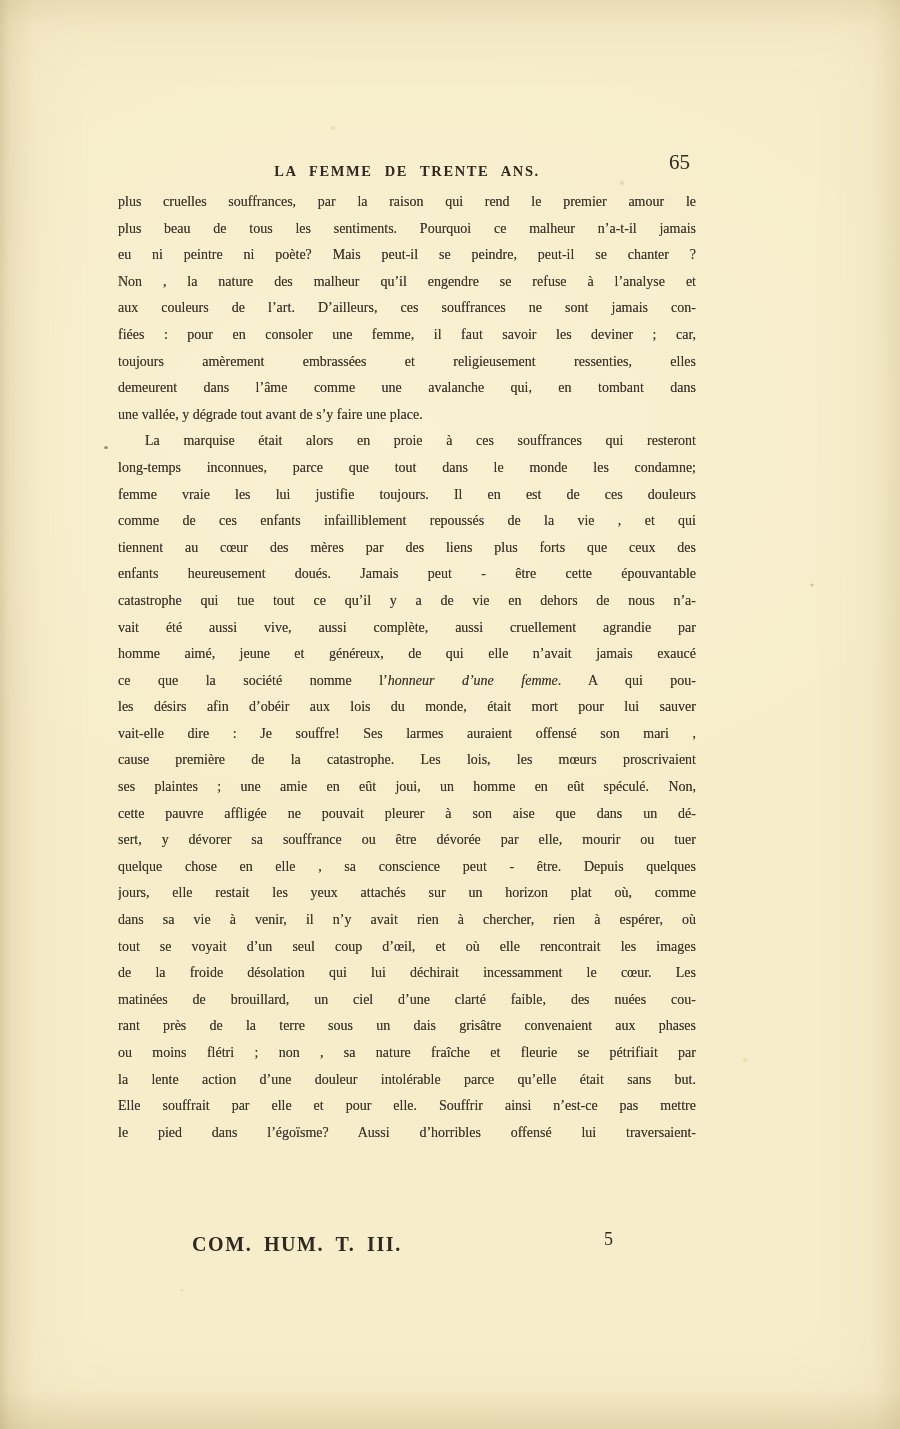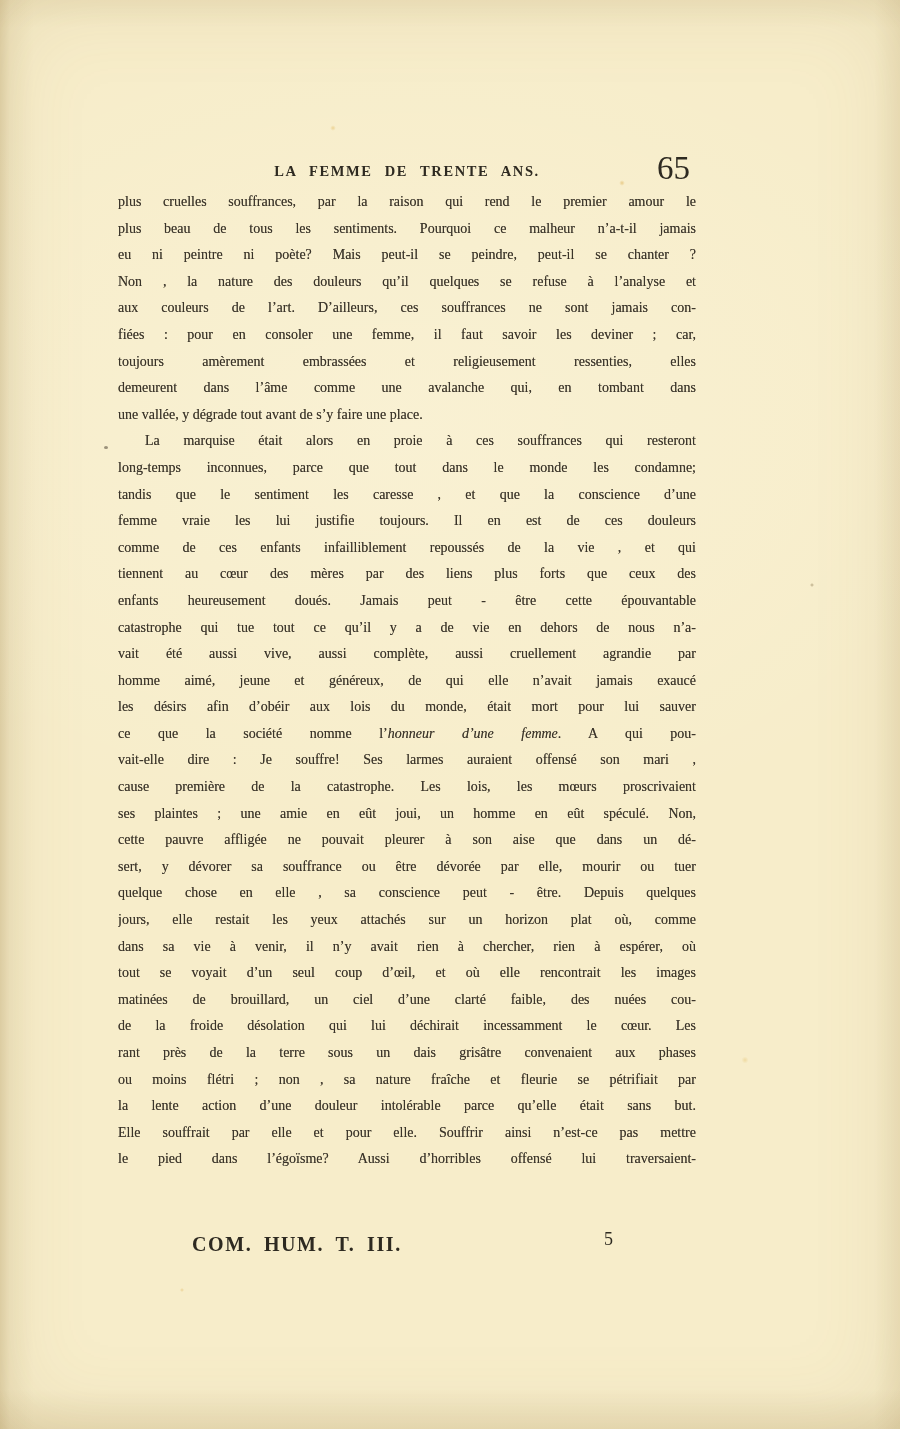--- a/index.html
+++ b/index.html
@@ -31,21 +31,21 @@
   .running-head{
     position:absolute;left:118px;top:150px;width:578px;height:40px;
   }
   .head-title{
     position:absolute;left:50%;transform:translateX(-50%);top:13px;
     font-size:14.5px;font-weight:700;letter-spacing:1.6px;word-spacing:7px;
     color:var(--ink-dark);white-space:nowrap;
   }
   .head-pagenum{
     position:absolute;right:6px;top:0px;
-    font-size:33px;font-weight:400;color:var(--ink-dark);
+    font-size:21px;font-weight:400;color:var(--ink-dark);
   }
   .body-text{
     position:absolute;left:118px;top:189px;width:578px;
     font-size:14px;
     text-shadow:0 0 0.5px rgba(40,33,22,.55);
   }
   .line{
     height:26.6px;line-height:26.6px;
     text-align:justify;text-align-last:justify;
     overflow:hidden;white-space:nowrap;
@@ -79,49 +79,48 @@
     <span class="head-title">LA FEMME DE TRENTE ANS.</span>
     <span class="head-pagenum">65</span>
   </div>
 
   <div class="ink-speck"></div>
 
   <div class="body-text">
       <div class="line">plus cruelles souffrances, par la raison qui rend le premier amour le</div>
       <div class="line">plus beau de tous les sentiments. Pourquoi ce malheur n’a-t-il jamais</div>
       <div class="line">eu ni peintre ni poète? Mais peut-il se peindre, peut-il se chanter ?</div>
-      <div class="line">Non , la nature des douleurs qu’il quelques se refuse à l’analyse et</div>
+      <div class="line">Non , la nature des malheur qu’il engendre se refuse à l’analyse et</div>
       <div class="line">aux couleurs de l’art. D’ailleurs, ces souffrances ne sont jamais con-</div>
       <div class="line">fiées : pour en consoler une femme, il faut savoir les deviner ; car,</div>
       <div class="line">toujours amèrement embrassées et religieusement ressenties, elles</div>
       <div class="line">demeurent dans l’âme comme une avalanche qui, en tombant dans</div>
       <div class="line nojust">une vallée, y dégrade tout avant de s’y faire une place.</div>
       <div class="line indent">La marquise était alors en proie à ces souffrances qui resteront</div>
       <div class="line">long-temps inconnues, parce que tout dans le monde les condamne;</div>
-      <div class="line">tandis que le sentiment les caresse , et que la conscience d’une</div>
       <div class="line">femme vraie les lui justifie toujours. Il en est de ces douleurs</div>
       <div class="line">comme de ces enfants infailliblement repoussés de la vie , et qui</div>
       <div class="line">tiennent au cœur des mères par des liens plus forts que ceux des</div>
       <div class="line">enfants heureusement doués. Jamais peut - être cette épouvantable</div>
       <div class="line">catastrophe qui tue tout ce qu’il y a de vie en dehors de nous n’a-</div>
       <div class="line">vait été aussi vive, aussi complète, aussi cruellement agrandie par</div>
       <div class="line">homme aimé, jeune et généreux, de qui elle n’avait jamais exaucé</div>
+      <div class="line"><span>ce que la société nomme l’</span><span class="it">honneur d’une femme</span><span>. A qui pou-</span></div>
       <div class="line">les désirs afin d’obéir aux lois du monde, était mort pour lui sauver</div>
-      <div class="line"><span>ce que la société nomme l’</span><span class="it">honneur d’une femme</span><span>. A qui pou-</span></div>
       <div class="line">vait-elle dire : Je souffre! Ses larmes auraient offensé son mari ,</div>
       <div class="line">cause première de la catastrophe. Les lois, les mœurs proscrivaient</div>
       <div class="line">ses plaintes ; une amie en eût joui, un homme en eût spéculé. Non,</div>
       <div class="line">cette pauvre affligée ne pouvait pleurer à son aise que dans un dé-</div>
       <div class="line">sert, y dévorer sa souffrance ou être dévorée par elle, mourir ou tuer</div>
       <div class="line">quelque chose en elle , sa conscience peut - être. Depuis quelques</div>
       <div class="line">jours, elle restait les yeux attachés sur un horizon plat où, comme</div>
       <div class="line">dans sa vie à venir, il n’y avait rien à chercher, rien à espérer, où</div>
       <div class="line">tout se voyait d’un seul coup d’œil, et où elle rencontrait les images</div>
+      <div class="line">de la froide désolation qui lui déchirait incessamment le cœur. Les</div>
       <div class="line">matinées de brouillard, un ciel d’une clarté faible, des nuées cou-</div>
-      <div class="line">de la froide désolation qui lui déchirait incessamment le cœur. Les</div>
       <div class="line">rant près de la terre sous un dais grisâtre convenaient aux phases</div>
       <div class="line">ou moins flétri ; non , sa nature fraîche et fleurie se pétrifiait par</div>
       <div class="line">la lente action d’une douleur intolérable parce qu’elle était sans but.</div>
       <div class="line">Elle souffrait par elle et pour elle. Souffrir ainsi n’est-ce pas mettre</div>
       <div class="line">le pied dans l’égoïsme? Aussi d’horribles offensé lui traversaient-</div>
     </div>
 
   <div class="page-footer">
     <span class="footer-sig">COM. HUM. T. III.</span>
     <span class="footer-num">5</span>

